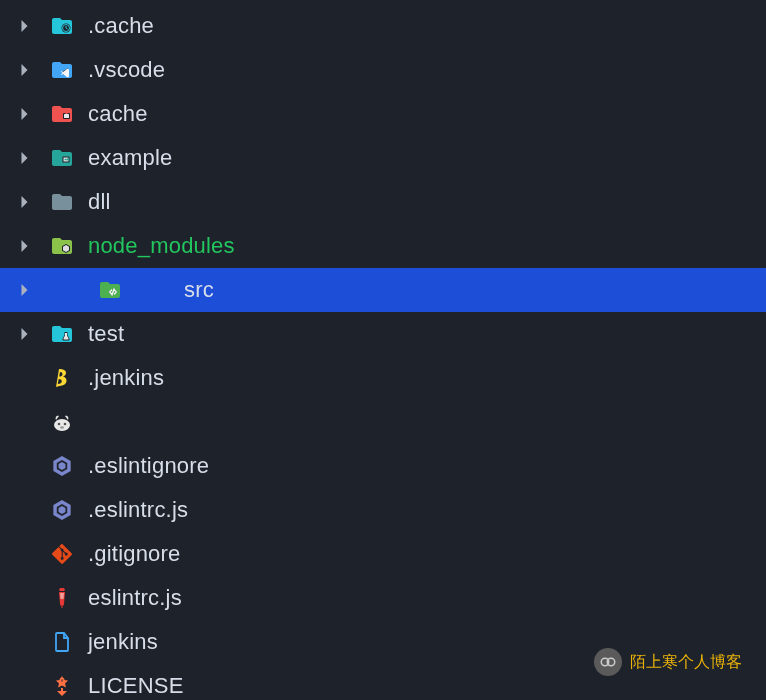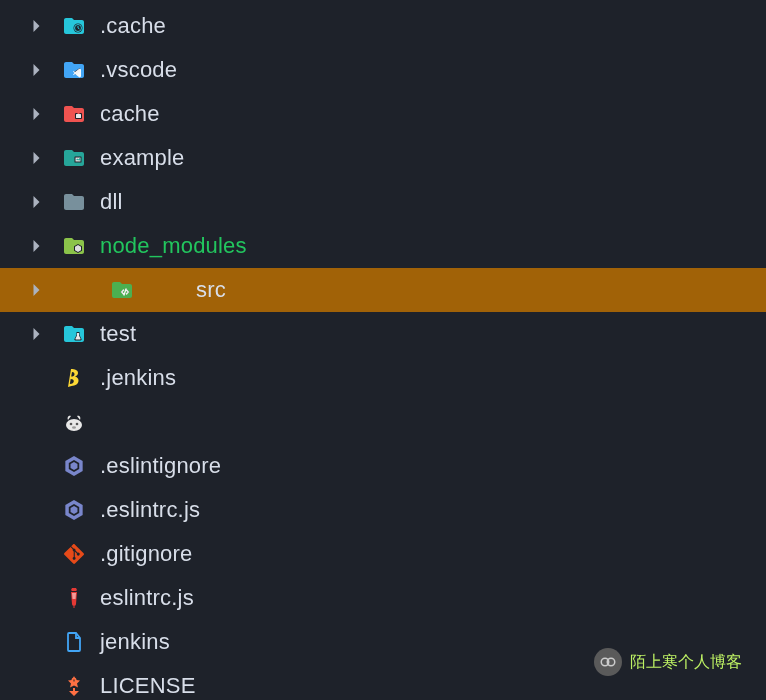--- a/index.html
+++ b/index.html
@@ -17,25 +17,25 @@
       overflow: hidden;
       position: relative;
     }
     .file-tree {
       padding-top: 4px;
     }
     .tree-item {
       display: flex;
       align-items: center;
       height: 44px;
-      padding-left: 30px;
+      padding-left: 18px;
       cursor: pointer;
     }
     .tree-item.selected {
-      background: #a16207;
+      background: #1d4ed8;
       gap: 48px;
     }
     .chevron {
       width: 14px;
       height: 14px;
       display: flex;
       align-items: center;
       justify-content: center;
       margin-right: 18px;
       color: #abb2bf;
@@ -68,21 +68,21 @@
     .label.dimmed {
       color: #22c55e;
     }
     .watermark {
       position: absolute;
       bottom: 24px;
       right: 24px;
       display: flex;
       align-items: center;
       gap: 8px;
-      color: #bef264;
+      color: #eab308;
       font-size: 16px;
     }
     .watermark-icon {
       width: 28px;
       height: 28px;
       border-radius: 50%;
       background: #5a5a5a;
       display: flex;
       align-items: center;
       justify-content: center;

